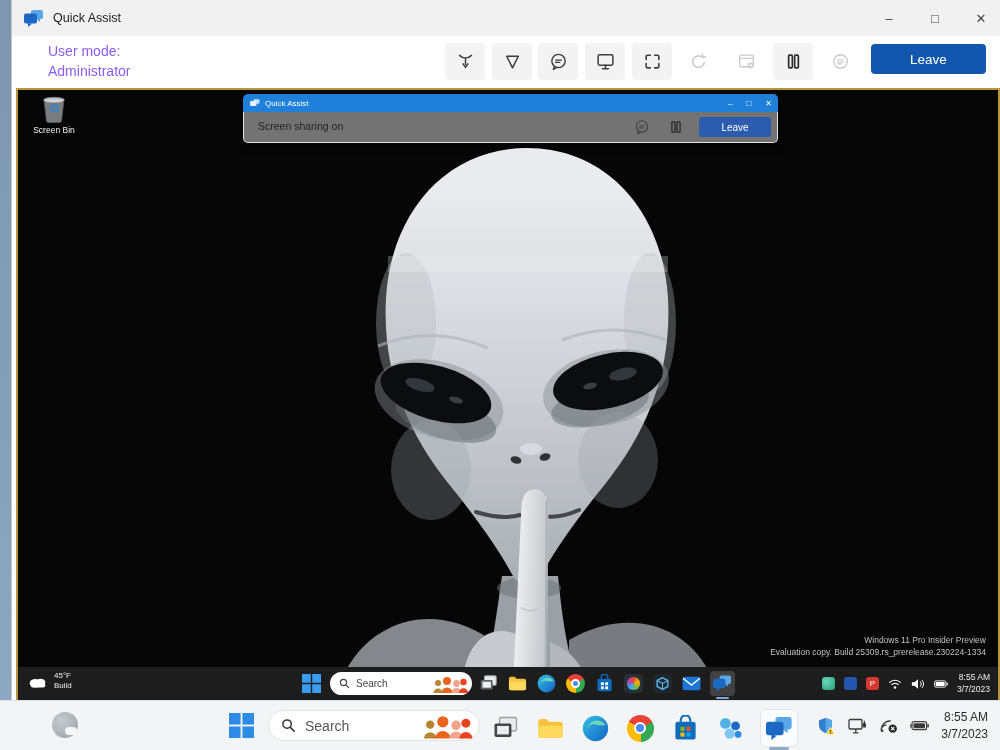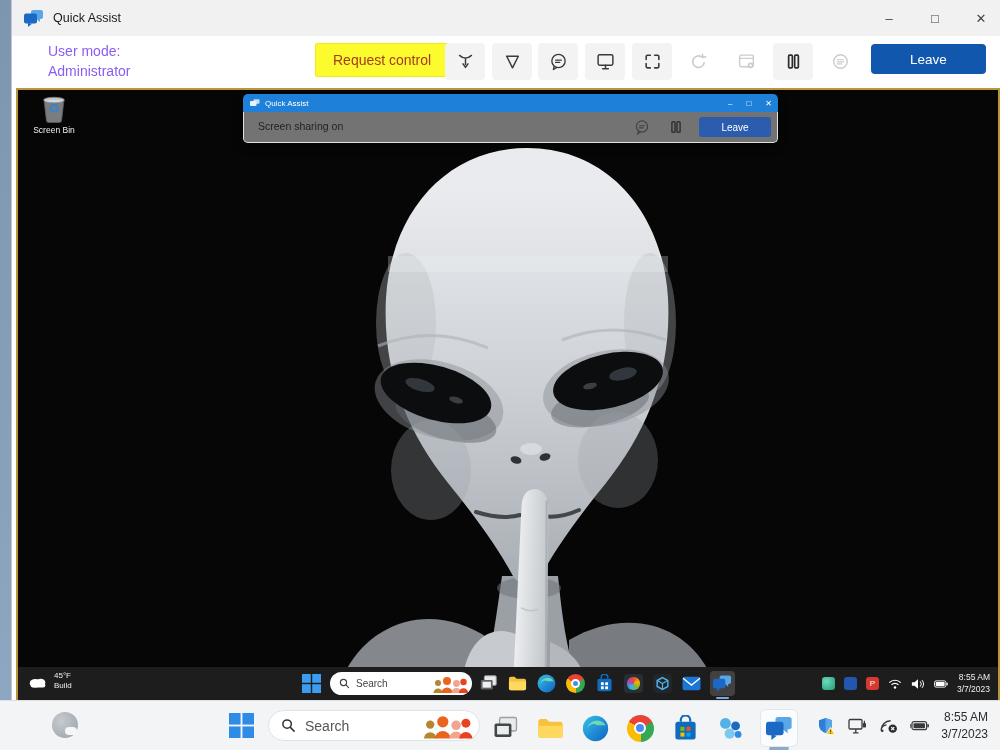--- a/index.html
+++ b/index.html
@@ -108,21 +108,20 @@
       <span class="win-btn">✕</span>
     </div>
   </div>
 
   <div class="toolbar">
     <div class="usermode">
       <div>User mode:</div>
       <div>Administrator</div>
     </div>
 
-    <button class="request-control">Request control</button>
 
     <button class="tbtn on" style="left:433px">
       <svg viewBox="0 0 18 18">
         <path d="M3 3 q6 5.5 12 0" fill="none" stroke="#3b3b3b" stroke-width="1.4"></path>
         <path d="M9 6 v6.5" stroke="#3b3b3b" stroke-width="1.4"></path>
         <path d="M6.3 10.8 L9 14.6 L11.7 10.8" fill="none" stroke="#3b3b3b" stroke-width="1.4" stroke-linejoin="round"></path>
       </svg>
     </button>
     <button class="tbtn on" style="left:480px">
       <svg viewBox="0 0 18 18">
@@ -272,20 +271,24 @@
         <path d="M128,532 C136,498 158,486 182,497 L182,532 Z" fill="#c7cbcf"></path>
         <path d="M214,532 L214,504 C231,511 241,521 246,532 Z" fill="#b4b8bc"></path>
 
         <g transform="rotate(2 196 440)">
           <path d="M183,370 Q183,352 196,351 Q209,352 210,370 L214,532 L181,532 Z" fill="url(#fg)"></path>
           <path d="M208,362 L213,532" stroke="#a6abb0" stroke-width="2" opacity="0.8"></path>
           <path d="M186,470 q8,5 17,1" fill="none" stroke="#b8bcc0" stroke-width="1.5" opacity="0.7"></path>
         </g>
       </svg>
 
+      <div class="watermark">
+        <div>Windows 11 Pro Insider Preview</div>
+        <div>Evaluation copy. Build 25309.rs_prerelease.230224-1334</div>
+      </div>
 
       <div class="r-taskbar">
         <div class="r-weather">
           <svg viewBox="0 0 24 16">
             <ellipse cx="9" cy="10" rx="6" ry="4.6" fill="#fff"></ellipse>
             <ellipse cx="15" cy="9" rx="5" ry="4" fill="#fff"></ellipse>
             <rect x="4" y="9.5" width="16" height="5" rx="2.4" fill="#fff"></rect>
           </svg>
           <div class="txt">
             <div>45°F</div>

